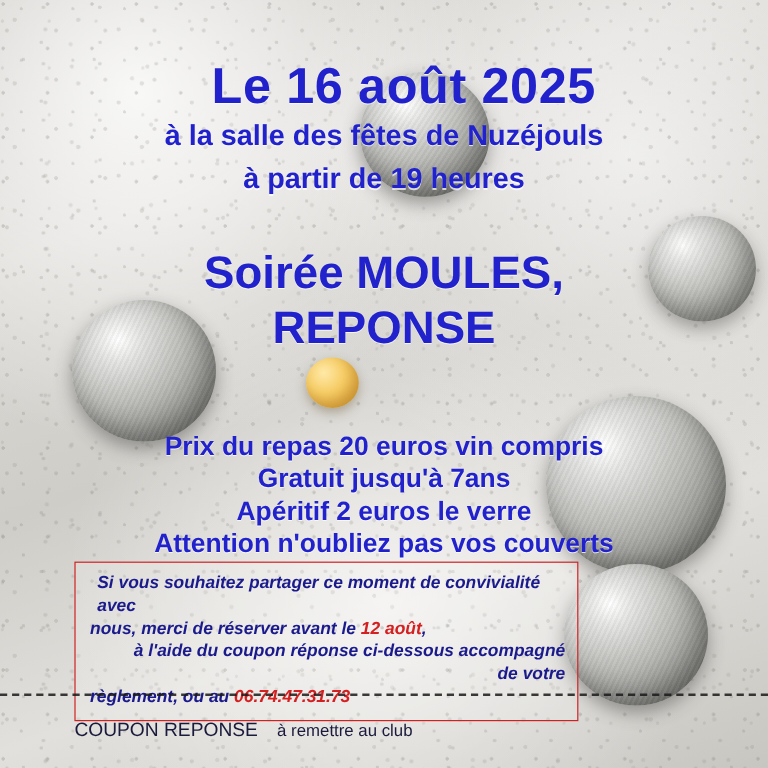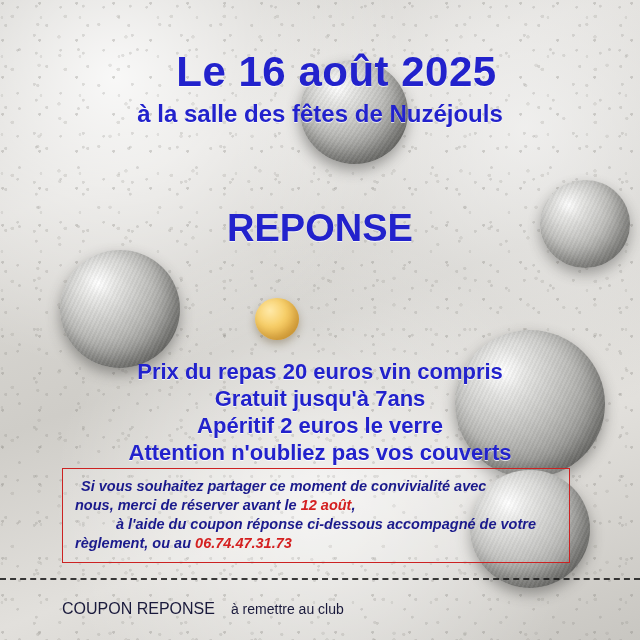--- a/index.html
+++ b/index.html
@@ -135,34 +135,34 @@
     color: #2222cc;
     font-weight: bold;
     font-size: 22px;
     line-height: 27px;
     text-shadow: 0 1px 0 rgba(255,255,255,0.75);
   }
 
   .reserve-box {
     position: absolute;
     left: 62px; top: 468px;
-    width: 508px;
+    width: 420px;
     border: 1px solid #cc2222;
     padding: 8px 10px 9px 12px;
     box-sizing: border-box;
     font-style: italic;
     font-weight: bold;
     color: #1a1a8c;
     font-size: 14.5px;
     line-height: 19px;
     text-align: left;
     background: rgba(255,255,255,0.16);
   }
   .reserve-box .l1 { text-align: left; padding-left: 6px; }
-  .reserve-box .l3 { text-align: center; padding-left: 18px; }
+  .reserve-box .l3 { text-align: right; padding-left: 18px; }
   .red { color: #d42020; }
 
   .dashed {
     position: absolute;
     left: 0; right: 0;
     top: 578px;
     border-top: 2px dashed #1a1a1a;
     opacity: 0.85;
   }
   .coupon {
@@ -189,22 +189,24 @@
   <div class="ball ball-r"></div>
   <div class="ball ball-br"></div>
   <div class="cochonnet"></div>
 
   <div class="content">
 
     <div class="top-clip"></div>
 
     <div class="date">Le 16 août 2025</div>
     <div class="place">à la salle des fêtes de Nuzéjouls</div>
+    <div class="hour">à partir de 19 heures</div>
 
     <div class="headline">
+      <div>Soirée MOULES,</div>
       <div>REPONSE</div>
     </div>
 
     <div class="details">
       <div>Prix du repas 20 euros vin compris</div>
       <div>Gratuit jusqu'à 7ans</div>
       <div>Apéritif 2 euros le verre</div>
       <div>Attention n'oubliez pas vos couverts</div>
     </div>
 

